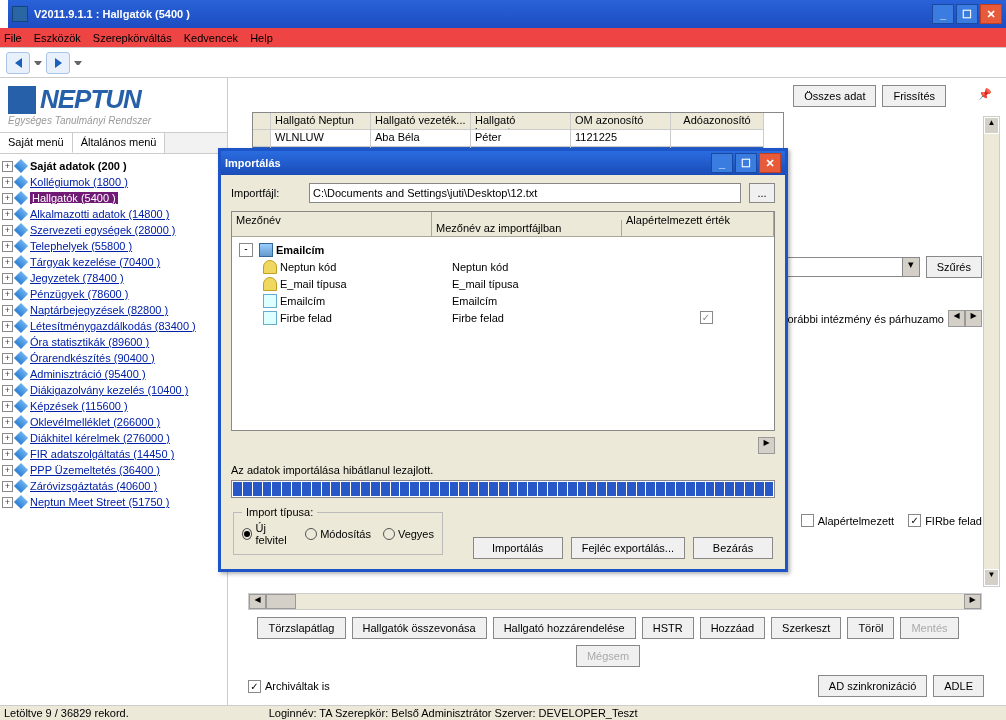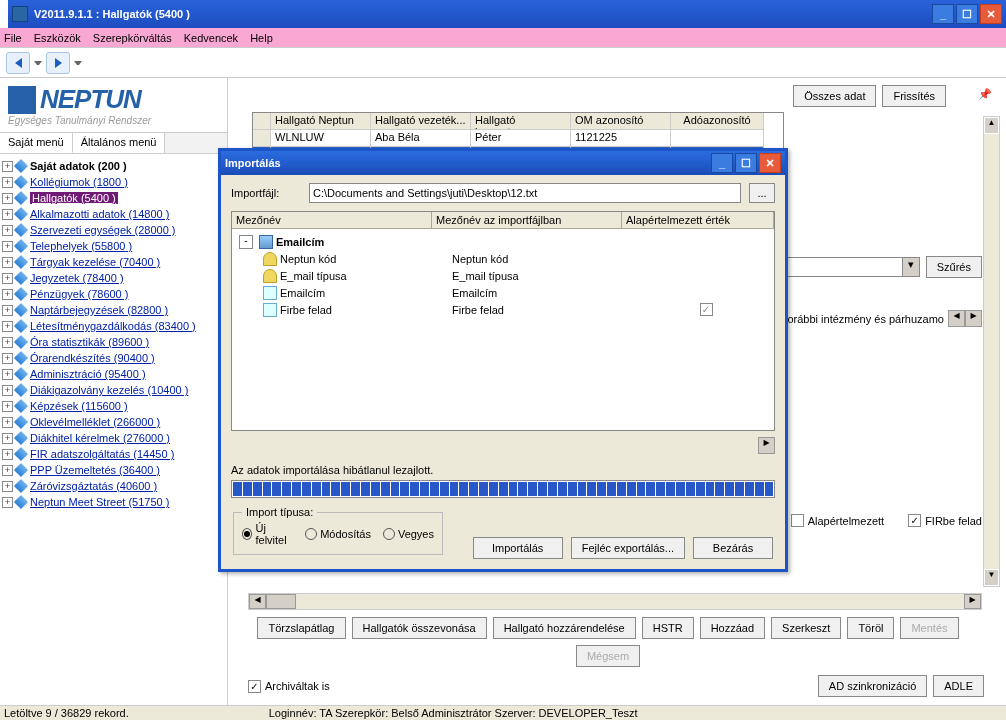--- a/index.html
+++ b/index.html
@@ -4,21 +4,21 @@
 <style>
   * { box-sizing: border-box; font-family: Tahoma, Arial, sans-serif; font-size: 11px; }
   body { margin: 0; background: #fff; overflow: hidden; width: 1006px; height: 720px; position: relative; }
 
   .window-title { height: 28px; background: linear-gradient(#2962d9,#1e4cc0); color: #fff; display: flex; align-items: center; padding: 0 4px; font-weight: bold; margin-left: 8px; }
   .window-title .ico { width:16px;height:16px;background:#2b66a4;margin-right:6px;display:inline-block;border:1px solid #14447c;}
   .winbtns { margin-left:auto; display:flex; gap:2px;}
   .winbtn { width:22px;height:20px;background:#3a7ce0;border:1px solid #1a4aa0;color:#fff;display:flex;align-items:center;justify-content:center;}
   .winbtn.close { background:#e75b3a;border-color:#c23e1f;}
 
-  .menubar { height:20px; background:#f9a8d4; display:flex; align-items:center; padding:0 4px; gap:12px; border-bottom:1px solid #ccc;}
+  .menubar { height:20px; background:#ef4444; display:flex; align-items:center; padding:0 4px; gap:12px; border-bottom:1px solid #ccc;}
   .menubar span {}
 
   .toolbar { height:30px; display:flex; align-items:center; padding:2px 6px; gap:4px; border-bottom:1px solid #ccc;}
   .navbtn { width:24px;height:22px;border:1px solid #a8c5e8; background:#e8f0fb; border-radius:3px; display:flex;align-items:center;justify-content:center;}
   .navarrow { width:0;height:0;border-top:5px solid transparent;border-bottom:5px solid transparent;}
   .navarrow.left{border-right:7px solid #1a5fbd;}
   .navarrow.right{border-left:7px solid #1a5fbd;}
   .navdrop{width:8px;height:0;border-top:4px solid #666;border-left:3px solid transparent;border-right:3px solid transparent;}
 
   .body-area { position:absolute; top:78px; left:0; right:0; bottom:15px; display:flex;}
@@ -70,21 +70,21 @@
   .modal-title { height:24px; background:linear-gradient(#2a6ce0,#1a4cb8); color:#fff; display:flex; align-items:center; padding:0 4px; font-weight:bold;}
   .modal-title .winbtns{gap:2px;}
   .modal-body { padding:8px 10px;}
   .field-row { display:flex; align-items:center; gap:8px; margin-bottom:8px;}
   .field-row label{ width:70px;}
   .field-row input[type=text]{ flex:1; height:20px; border:1px solid #888; padding:1px 3px; background:#fff;}
   .field-row .browse{width:26px;height:20px;border:1px solid #888;background:#f0f0f0;text-align:center;}
   .imp-grid{ border:1px solid #888; background:#fff; height:220px; margin-bottom:6px;}
   .imp-grid .hdr{display:flex;background:#ece9d8;}
   .imp-grid .hdr .c{border:1px solid #aca899;border-left:none;border-top:none;padding:2px 4px;}
-  .imp-grid .c1{width:200px;}.imp-grid .c2{width:190px;}.imp-grid .c3{flex:1;}
+  .imp-grid .c1{width:200px;}.imp-grid .c2{width:190px;margin-top:8px;}.imp-grid .c3{flex:1;}
   .imp-grid .body{padding:4px;}
   .imp-grid .irow{display:flex;height:17px;align-items:center;}
   .imp-grid .bold{font-weight:bold;}
   .imp-grid .ii{width:14px;height:14px;margin:0 3px;display:inline-block;}
   .ii.minus{border:1px solid #888;text-align:center;line-height:10px;font-size:10px;}
   .ii.tbl{background:linear-gradient(#9cf,#69c);border:1px solid #369;}
   .ii.key{background:#f0d860;border:1px solid #c0a020;border-radius:50% 50% 0 0;}
   .ii.fld{background:#dff;border:1px solid #6ac;}
   .imp-grid .txt{width:172px;}
   .imp-grid .txt2{width:190px;}
@@ -315,21 +315,21 @@
           <div style="flex:1;"></div>
           <div class="dd-ar">▾</div>
         </div>
       <button class="btn">Szűrés</button>
     </div>
     <div style="position:absolute; right:24px; top:232px; display:flex; align-items:center;">
       <span>Korábbi intézmény és párhuzamo</span>
       <span style="width:17px;height:17px;background:#d4d0c8;border:1px solid #999;margin-left:4px;text-align:center;font-size:8px;">◀</span>
       <span style="width:17px;height:17px;background:#d4d0c8;border:1px solid #999;text-align:center;font-size:8px;">▶</span>
     </div>
-    <div style="position:absolute; right:24px; top:436px; display:flex; gap:24px;">
+    <div style="position:absolute; right:24px; top:436px; display:flex; gap:14px;">
       <label class="checkbox">
           <span class="cb"></span>
           <span>Alapértelmezett</span>
         </label>
       <label class="checkbox">
           <span class="cb">✓</span>
           <span>FIRbe felad</span>
         </label>
     </div>
 

